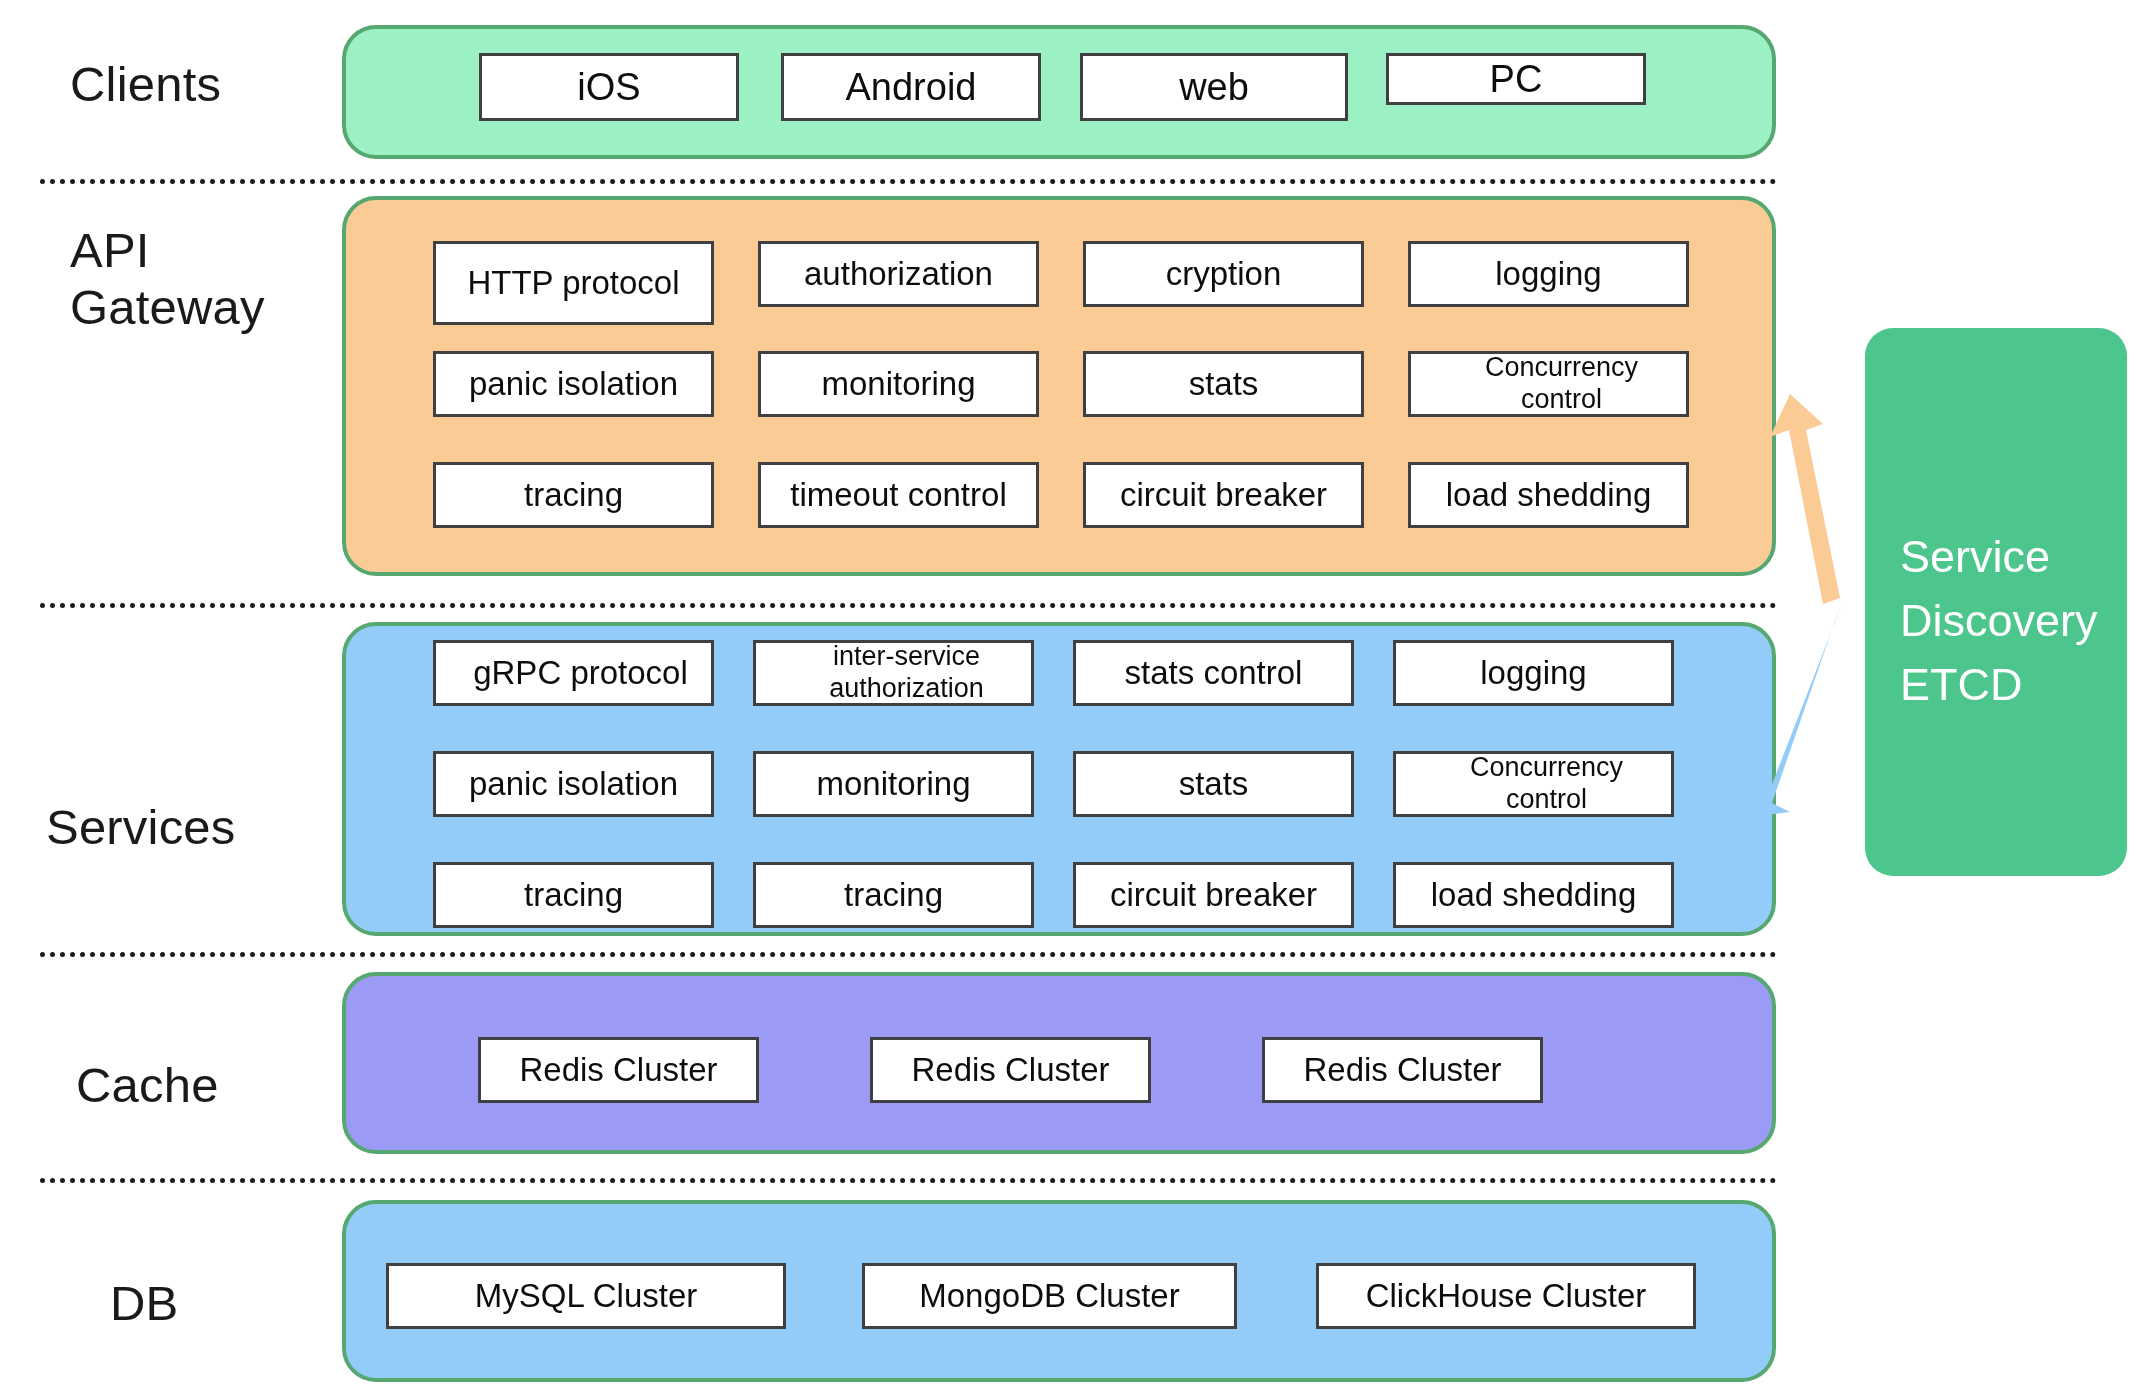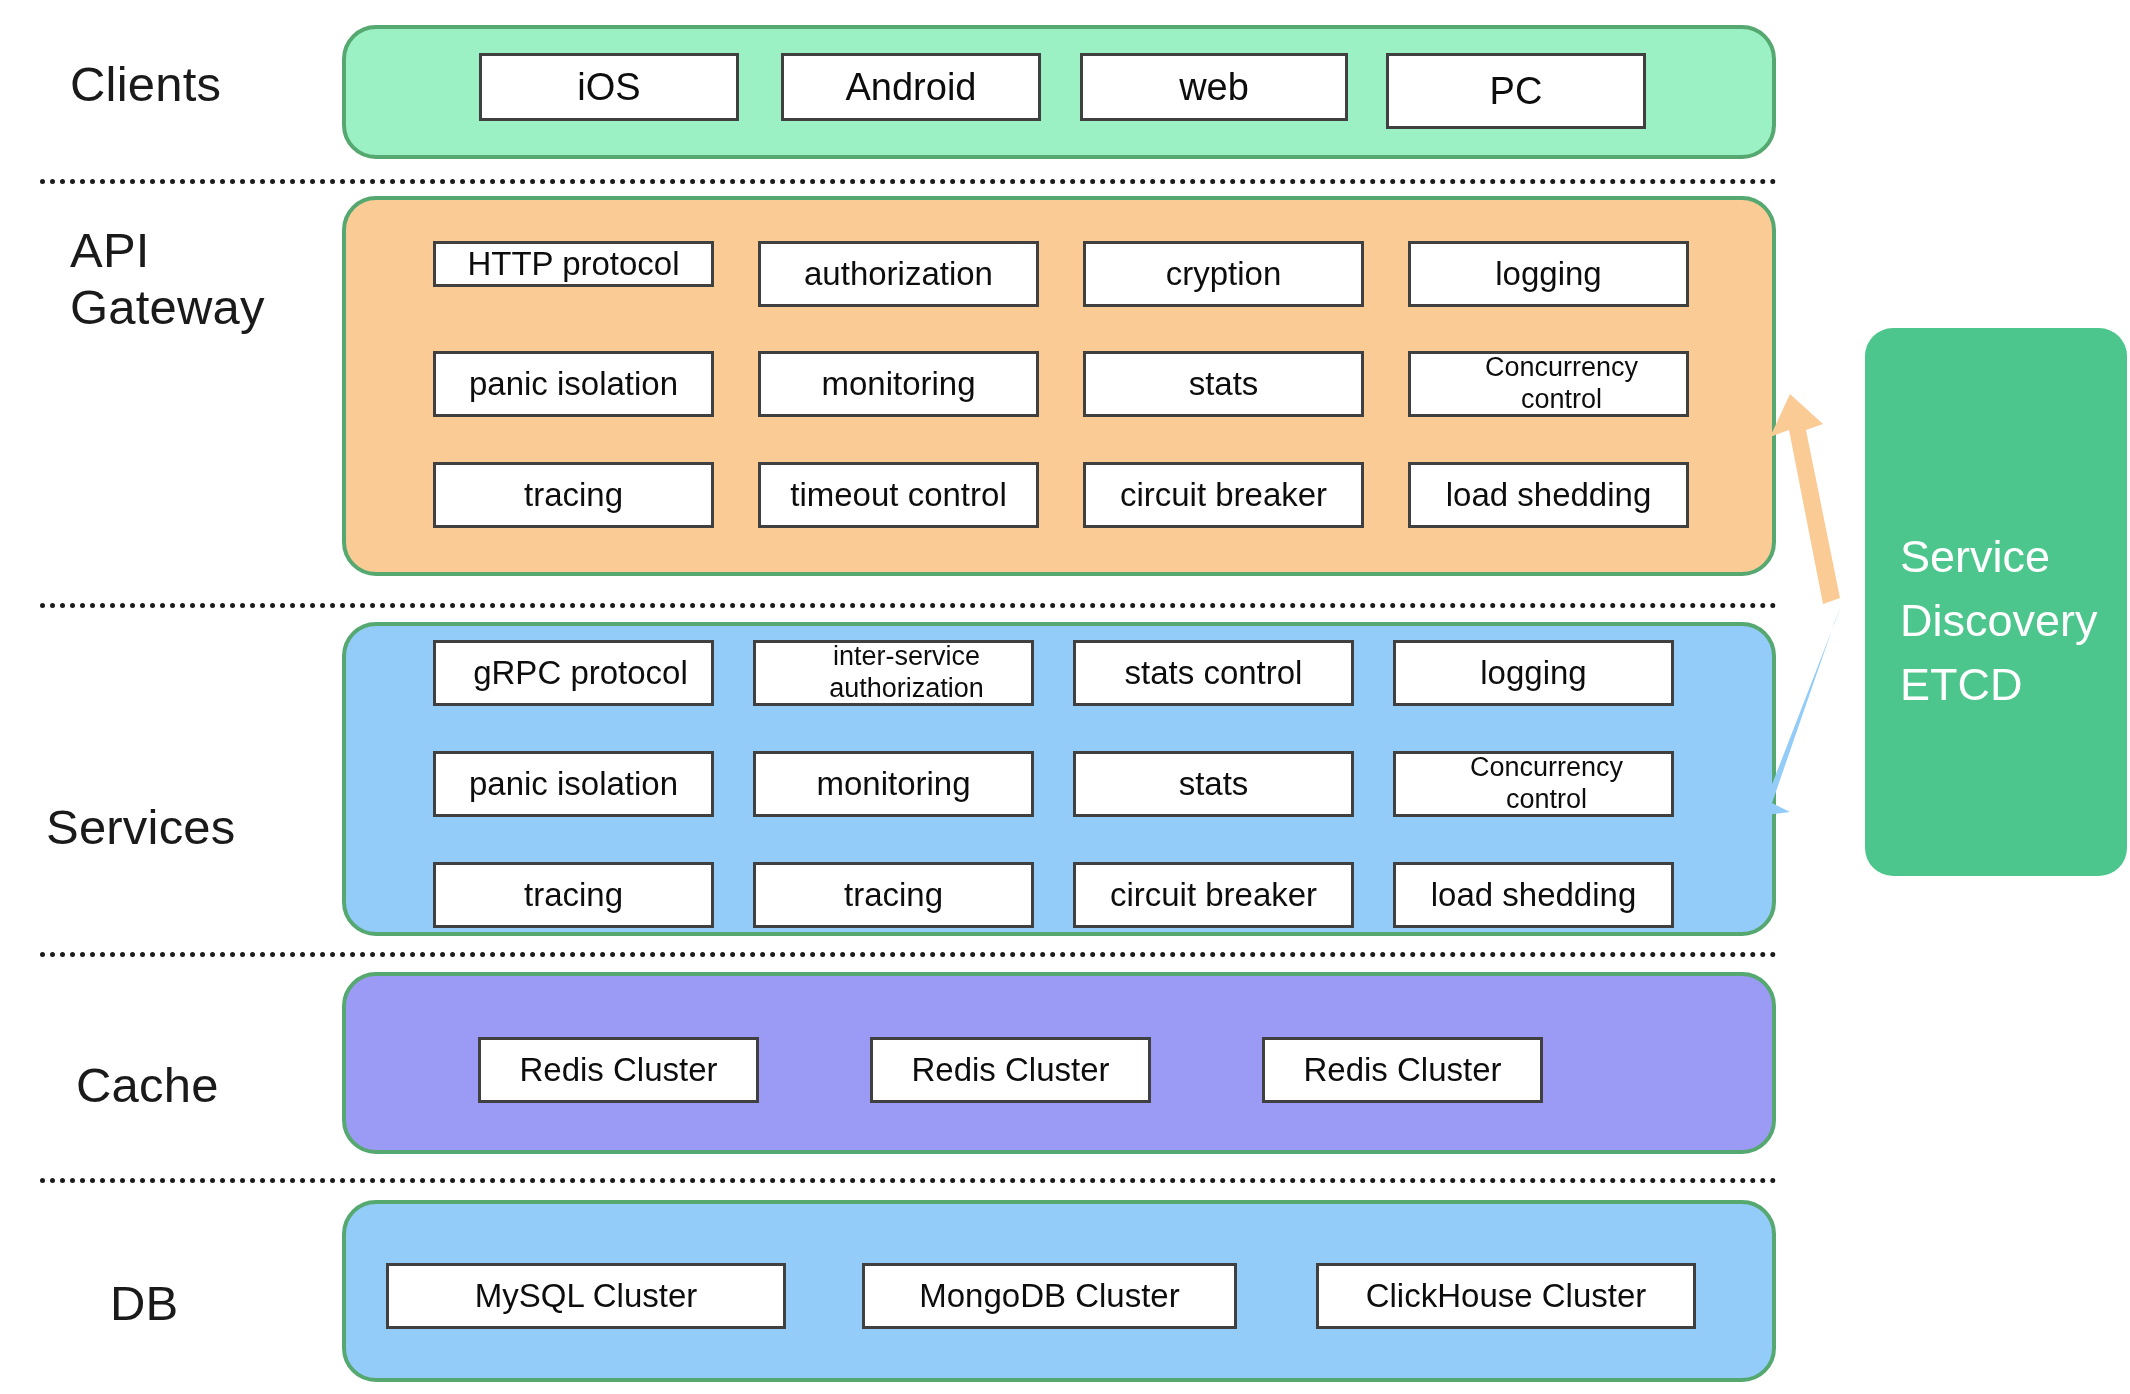--- a/index.html
+++ b/index.html
@@ -122,25 +122,25 @@
   <div class="divider" style="top:179px;"></div>
   <div class="divider" style="top:603px;"></div>
   <div class="divider" style="top:952px;"></div>
   <div class="divider" style="top:1178px;"></div>
 
   <div class="band band-clients" style="left:342px; top:25px; width:1434px; height:134px;"></div>
 
   <div class="cell big" style="left:479px; top:53px; width:260px; height:68px;">iOS</div>
   <div class="cell big" style="left:781px; top:53px; width:260px; height:68px;">Android</div>
   <div class="cell big" style="left:1080px; top:53px; width:268px; height:68px;">web</div>
-  <div class="cell big" style="left:1386px; top:53px; width:260px; height:76px;">PC</div>
+  <div class="cell big" style="left:1386px; top:53px; width:260px; height:52px;">PC</div>
 
   <div class="band band-gateway" style="left:342px; top:196px; width:1434px; height:380px;"></div>
 
-  <div class="cell" style="left:433px; top:241px; width:281px; height:46px;">HTTP protocol</div>
+  <div class="cell" style="left:433px; top:241px; width:281px; height:84px;">HTTP protocol</div>
   <div class="cell" style="left:758px; top:241px; width:281px; height:66px;">authorization</div>
   <div class="cell" style="left:1083px; top:241px; width:281px; height:66px;">cryption</div>
   <div class="cell" style="left:1408px; top:241px; width:281px; height:66px;">logging</div>
 
   <div class="cell" style="left:433px; top:351px; width:281px; height:66px;">panic isolation</div>
   <div class="cell" style="left:758px; top:351px; width:281px; height:66px;">monitoring</div>
   <div class="cell" style="left:1083px; top:351px; width:281px; height:66px;">stats</div>
   <div class="cell small" style="left:1408px; top:351px; width:281px; height:66px;">Concurrency
 control</div>
 

